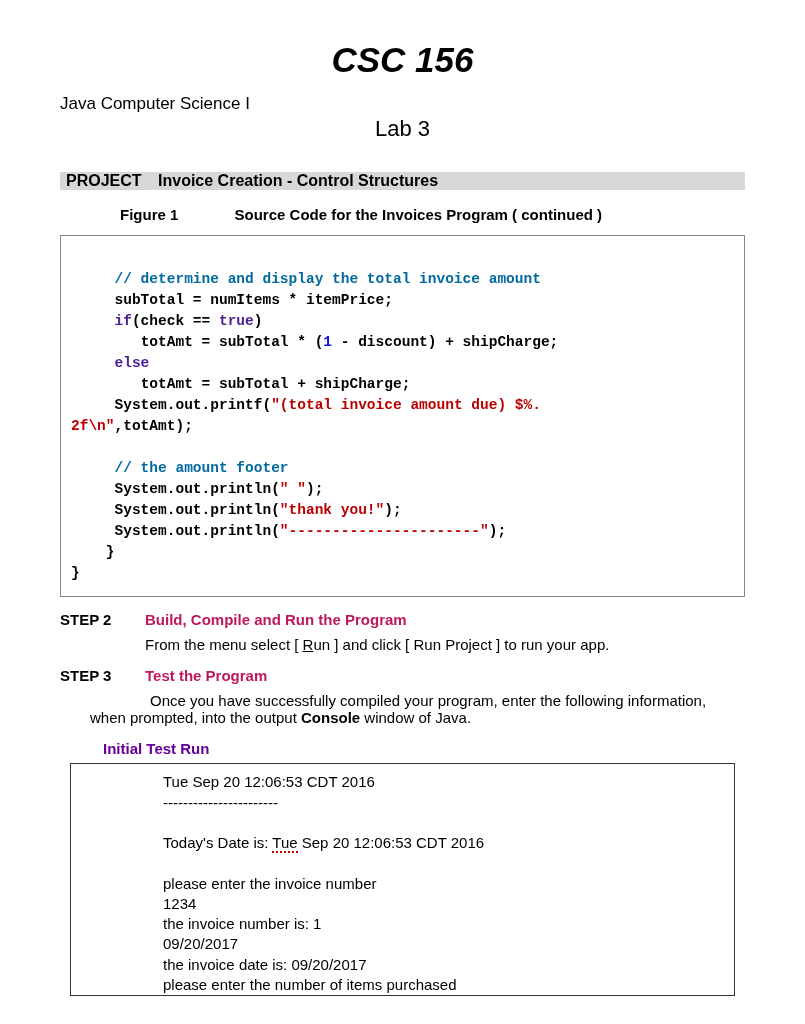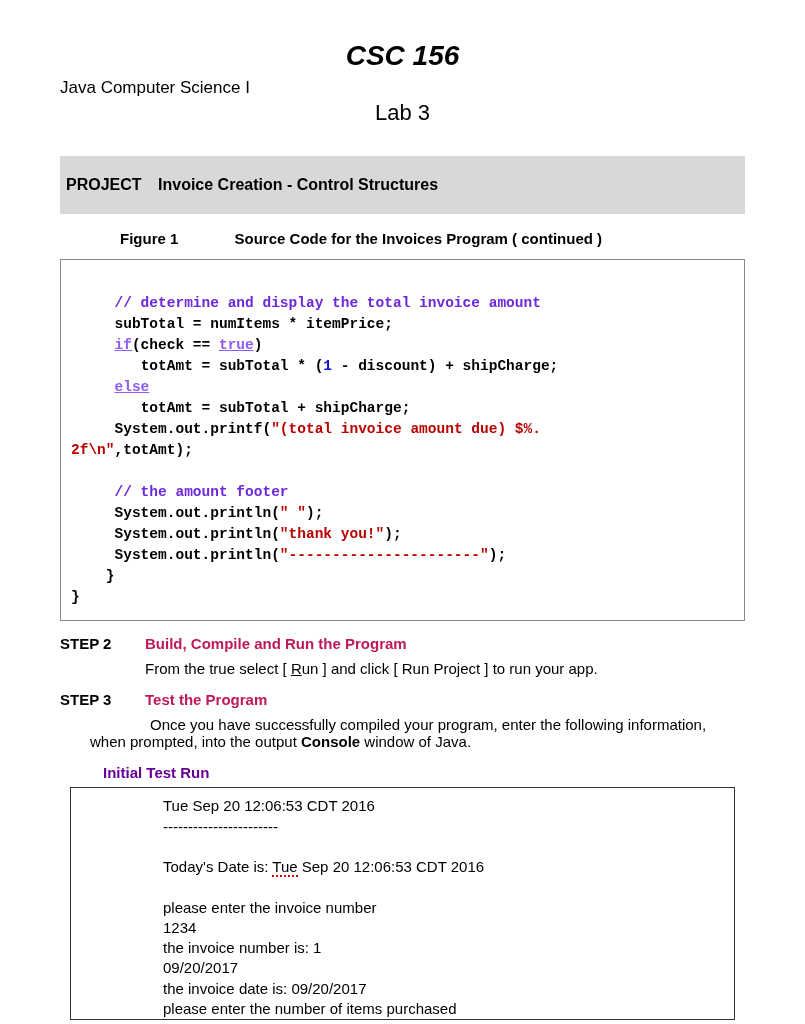--- a/index.html
+++ b/index.html
@@ -8,36 +8,36 @@
       padding: 40px 60px;
       background: white;
       width: 805px;
       box-sizing: border-box;
       font-size: 15px;
     }
     .course-code {
       font-family: Arial, sans-serif;
       font-weight: bold;
       font-style: italic;
-      font-size: 28px;
+      font-size: 35px;
       text-align: center;
-      margin-bottom: 6px;
+      margin-bottom: 14px;
     }
     .course-name {
       font-size: 17px;
       margin-bottom: 2px;
     }
     .lab-title {
       font-size: 22px;
       text-align: center;
       margin-bottom: 30px;
     }
     .project-bar {
       background: #d8d8d8;
-      padding: 20px 6px;
+      padding: 0 6px;
       font-size: 16px;
       margin-bottom: 16px;
     }
     .project-bar .label {
       font-weight: bold;
     }
     .project-bar .title {
       font-weight: bold;
       margin-left: 12px;
     }
@@ -53,23 +53,23 @@
     .code-box {
       border: 1px solid #888;
       padding: 12px 10px;
       margin-bottom: 14px;
       font-family: "Courier New", monospace;
       font-weight: bold;
       font-size: 14.5px;
       line-height: 1.45;
       white-space: pre-wrap;
     }
-    .c-green { color: #6d28d9; text-align: center; }
+    .c-green { color: #0369a1; text-align: center; }
     .c-red { color: #bb0000; }
-    .c-magenta { color: #8b5cf6; text-decoration: underline; }
+    .c-magenta { color: #4c1d95; }
     .c-blue { color: #1111dd; }
     .step-row {
       display: flex;
       margin-bottom: 8px;
     }
     .step-label {
       font-weight: bold;
       width: 85px;
       flex-shrink: 0;
     }
@@ -140,21 +140,21 @@
 <span>     System.out.println(</span><span class="c-red">"thank you!"</span><span>);</span>
 <span>     System.out.println(</span><span class="c-red">"----------------------"</span><span>);</span>
 <span>    }</span>
 <span>}</span>
 </div>
 
 <div class="step-row">
   <div class="step-label">STEP 2</div>
   <div class="step-title">Build, Compile and Run the Program</div>
 </div>
-<div class="step-body"><span>From the true select [ </span><span class="underline">R</span><span>un</span><span> ] and click [ Run Project ] to run your app.</span></div>
+<div class="step-body"><span>From the menu select [ </span><span class="underline">R</span><span>un</span><span> ] and click [ Run Project ] to run your app.</span></div>
 
 <div class="step-row">
   <div class="step-label">STEP 3</div>
   <div class="step-title">Test the Program</div>
 </div>
 <div class="step-body-wide">
   <span style="margin-left:60px">Once you have successfully compiled your program, enter the following information, when prompted, into the output </span><b>Console</b><span> window of Java.</span>
 </div>
 
 <div class="initial-test">Initial Test Run</div>

